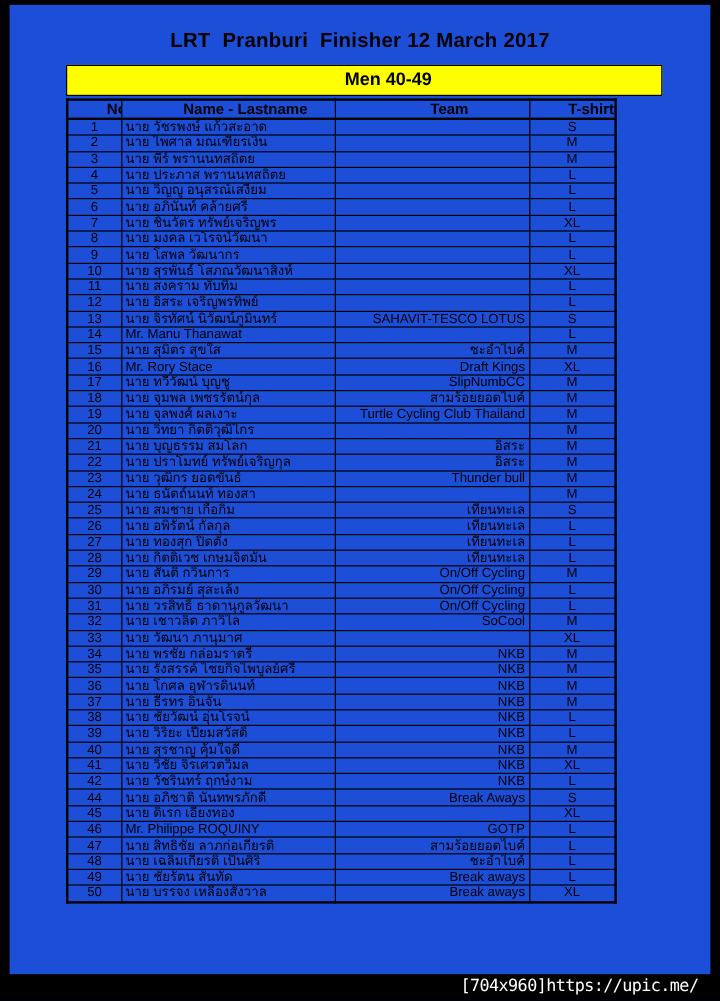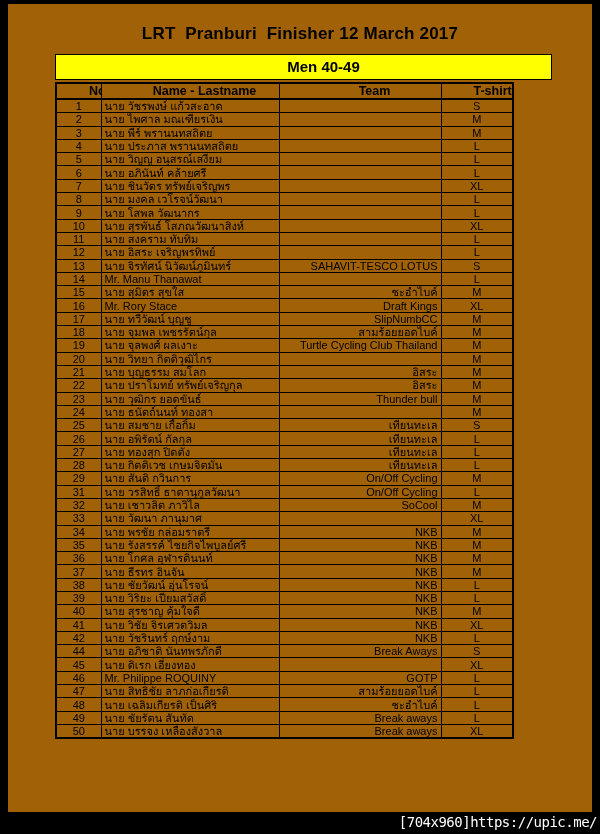--- a/index.html
+++ b/index.html
@@ -7,21 +7,21 @@
     width: 600px; height: 834px;
     background: #000000;
     position: relative;
     font-family: "Liberation Sans", "DejaVu Sans", sans-serif;
     overflow: hidden;
   }
   .page {
     position: absolute;
     left: 8px; top: 4px;
     width: 584px; height: 808px;
-    background: #a16207;
+    background: #1d4ed8;
   }
   .doc-title {
     margin: 20px 0 10px 0;
     width: 100%;
     text-align: center;
     font-size: 17px;
     font-weight: bold;
     color: #000;
     white-space: pre;
     letter-spacing: 0.2px;
@@ -75,21 +75,21 @@
   .footer-bar {
     position: absolute;
     left: 0; bottom: 0;
     width: 600px; height: 22px;
     background: #000000;
     color: #ffffff;
     text-align: right;
     line-height: 21px;
     font-size: 14px;
     font-family: "DejaVu Sans Mono", monospace;
-    padding-right: 3px;
+    padding-right: 18px;
     box-sizing: border-box;
     letter-spacing: -0.5px;
   }
 </style>
 </head>
 <body>
 
 <div class="page">
   <div class="doc-title">LRT  Pranburi  Finisher 12 March 2017</div>
   <div class="content">
@@ -278,20 +278,26 @@
     <td class="c-team">เทียนทะเล</td>
     <td class="c-size">L</td>
   </tr>
           <tr>
     <td class="c-no">29</td>
     <td class="c-name">นาย สันติ กวินการ</td>
     <td class="c-team">On/Off Cycling</td>
     <td class="c-size">M</td>
   </tr>
           <tr>
+    <td class="c-no">30</td>
+    <td class="c-name">นาย อภิรมย์ สุสะเล้ง</td>
+    <td class="c-team">On/Off Cycling</td>
+    <td class="c-size">L</td>
+  </tr>
+          <tr>
     <td class="c-no">31</td>
     <td class="c-name">นาย วรสิทธิ์ ธาดานุกูลวัฒนา</td>
     <td class="c-team">On/Off Cycling</td>
     <td class="c-size">L</td>
   </tr>
           <tr>
     <td class="c-no">32</td>
     <td class="c-name">นาย เชาวลิต ภาวิไล</td>
     <td class="c-team">SoCool</td>
     <td class="c-size">M</td>

